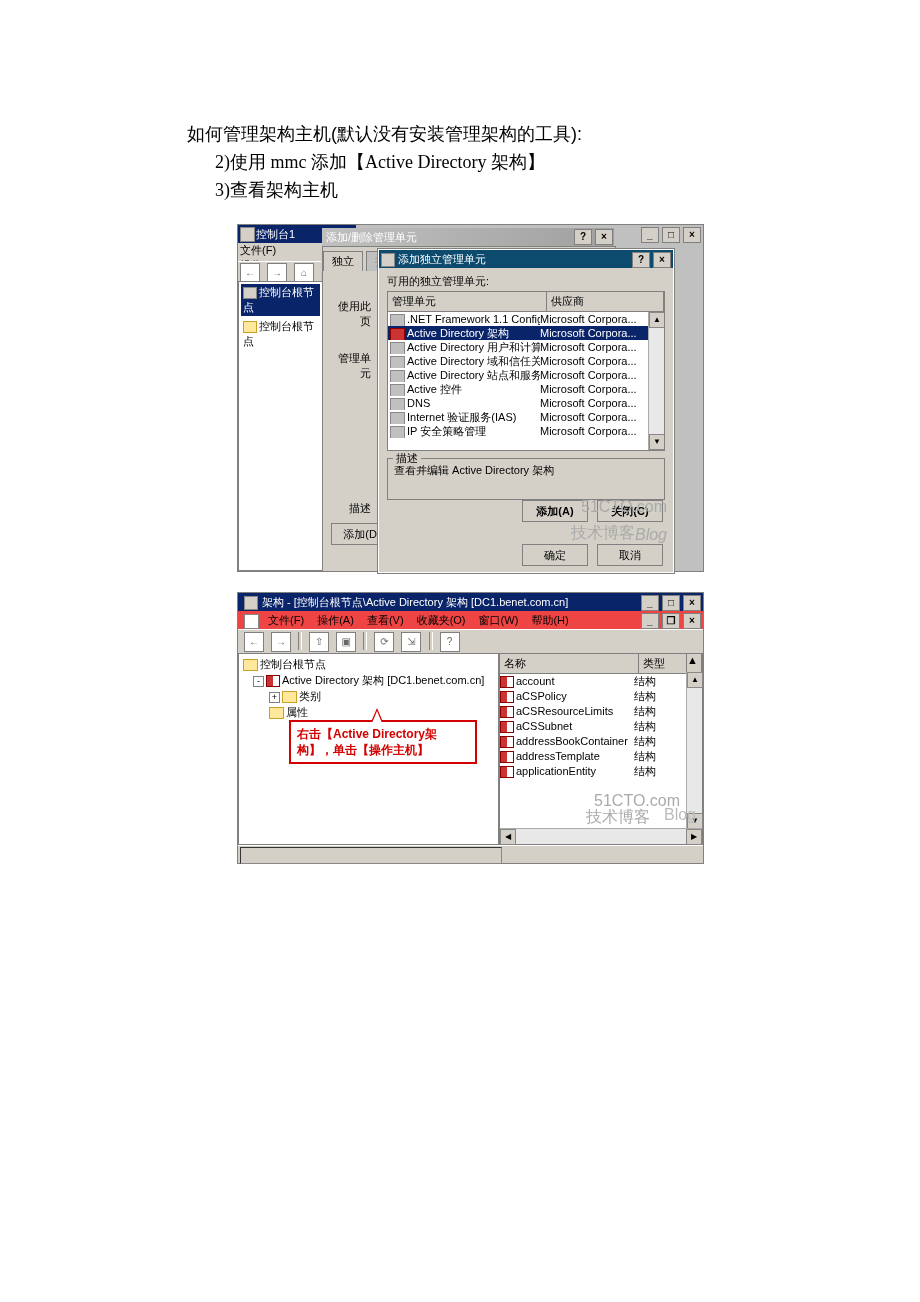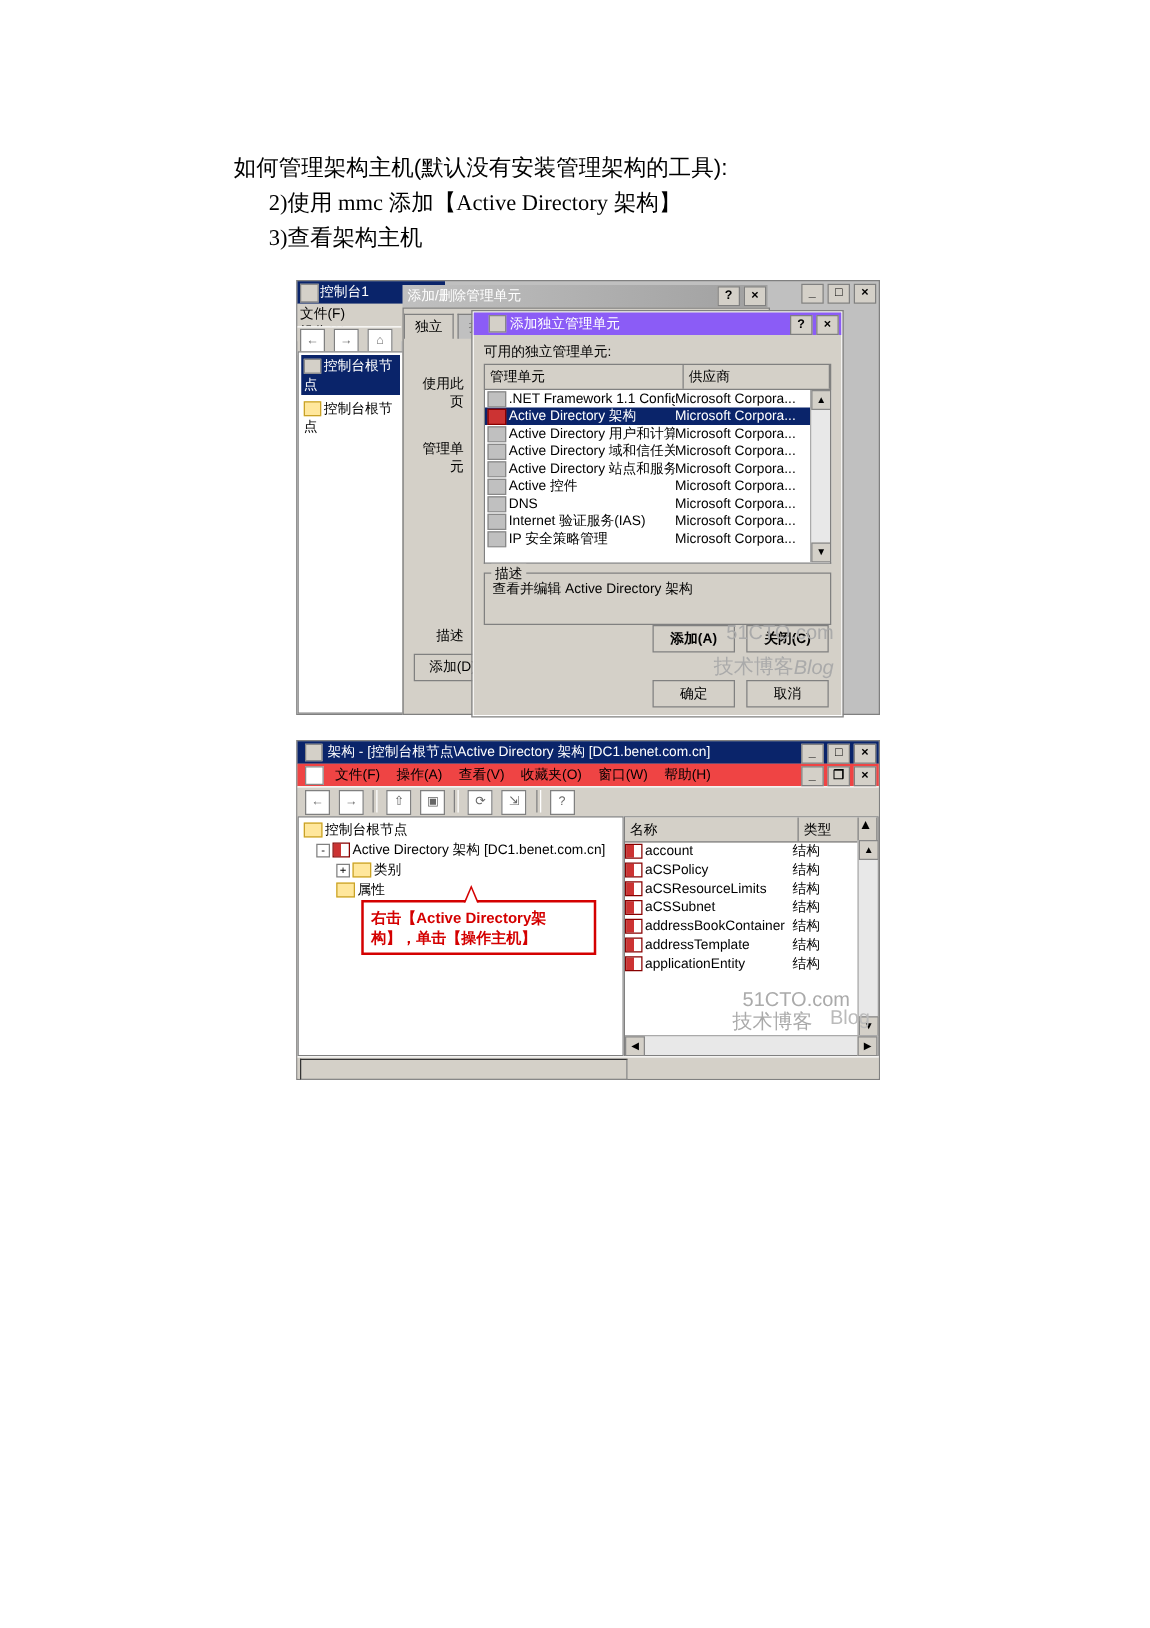--- a/index.html
+++ b/index.html
@@ -26,21 +26,21 @@
 .dlg1title{height:18px;background:linear-gradient(to right,#c0c0c0,#a0a0a0);color:#fff;line-height:18px;padding-left:4px;font-size:11px;}
 .dlg1btns{position:absolute;right:1px;top:1px;}
 .dlg1btns .wb{display:inline-block;width:16px;height:14px;background:#d4d0c8;border:1px solid #808080;text-align:center;font-size:10px;line-height:14px;font-weight:bold;}
 .dlg1body{position:absolute;left:84px;top:21px;width:292px;height:324px;background:#d4d0c8;border:1px solid #808080;}
 .dlg1body .tab{display:inline-block;padding:2px 8px;border:1px solid #808080;border-bottom:none;background:#d4d0c8;margin:4px 0 0 0;font-size:11px;}
 .dlg1body .side{position:absolute;left:6px;top:52px;font-size:11px;text-align:right;width:42px;}
 .dlg1body .side div{margin-bottom:22px;}
 .dlg1body .addbtn{position:absolute;left:8px;bottom:26px;width:60px;height:20px;border:1px solid #808080;background:#d4d0c8;text-align:center;line-height:20px;font-size:11px;}
 
 .dlg2{position:absolute;left:140px;top:24px;width:294px;height:322px;background:#d4d0c8;border:1px solid #fff;outline:1px solid #808080;}
-.dlg2title{height:18px;background:#8b5cf6;color:#fff;padding-left:12px;line-height:18px;font-size:11px;}
+.dlg2title{height:18px;background:#0c4a6e;color:#fff;padding-left:2px;line-height:18px;font-size:11px;}
 .dlg2title:before{content:"";display:inline-block;width:12px;height:12px;background:#d4d0c8;border:1px solid #888;margin-right:3px;vertical-align:middle;}
 .dlg2 .wb2{position:absolute;right:2px;top:2px;}
 .dlg2 .wb2 .wb{display:inline-block;width:16px;height:14px;background:#d4d0c8;border:1px solid #808080;text-align:center;font-size:10px;line-height:14px;font-weight:bold;}
 .dlg2label{padding:6px 8px 2px;font-size:11px;}
 .listhdr{display:flex;background:#d4d0c8;border:1px solid #808080;margin:0 8px;font-size:11px;}
 .listhdr div{padding:2px 4px;border-right:1px solid #808080;}
 .listhdr .c1{flex:0 0 150px;}
 .listhdr .c2{flex:1;}
 .listbox{margin:0 8px;height:138px;background:#fff;border:1px solid #808080;border-top:none;position:relative;overflow:hidden;}
 .row{display:flex;font-size:11px;height:14px;line-height:14px;}

